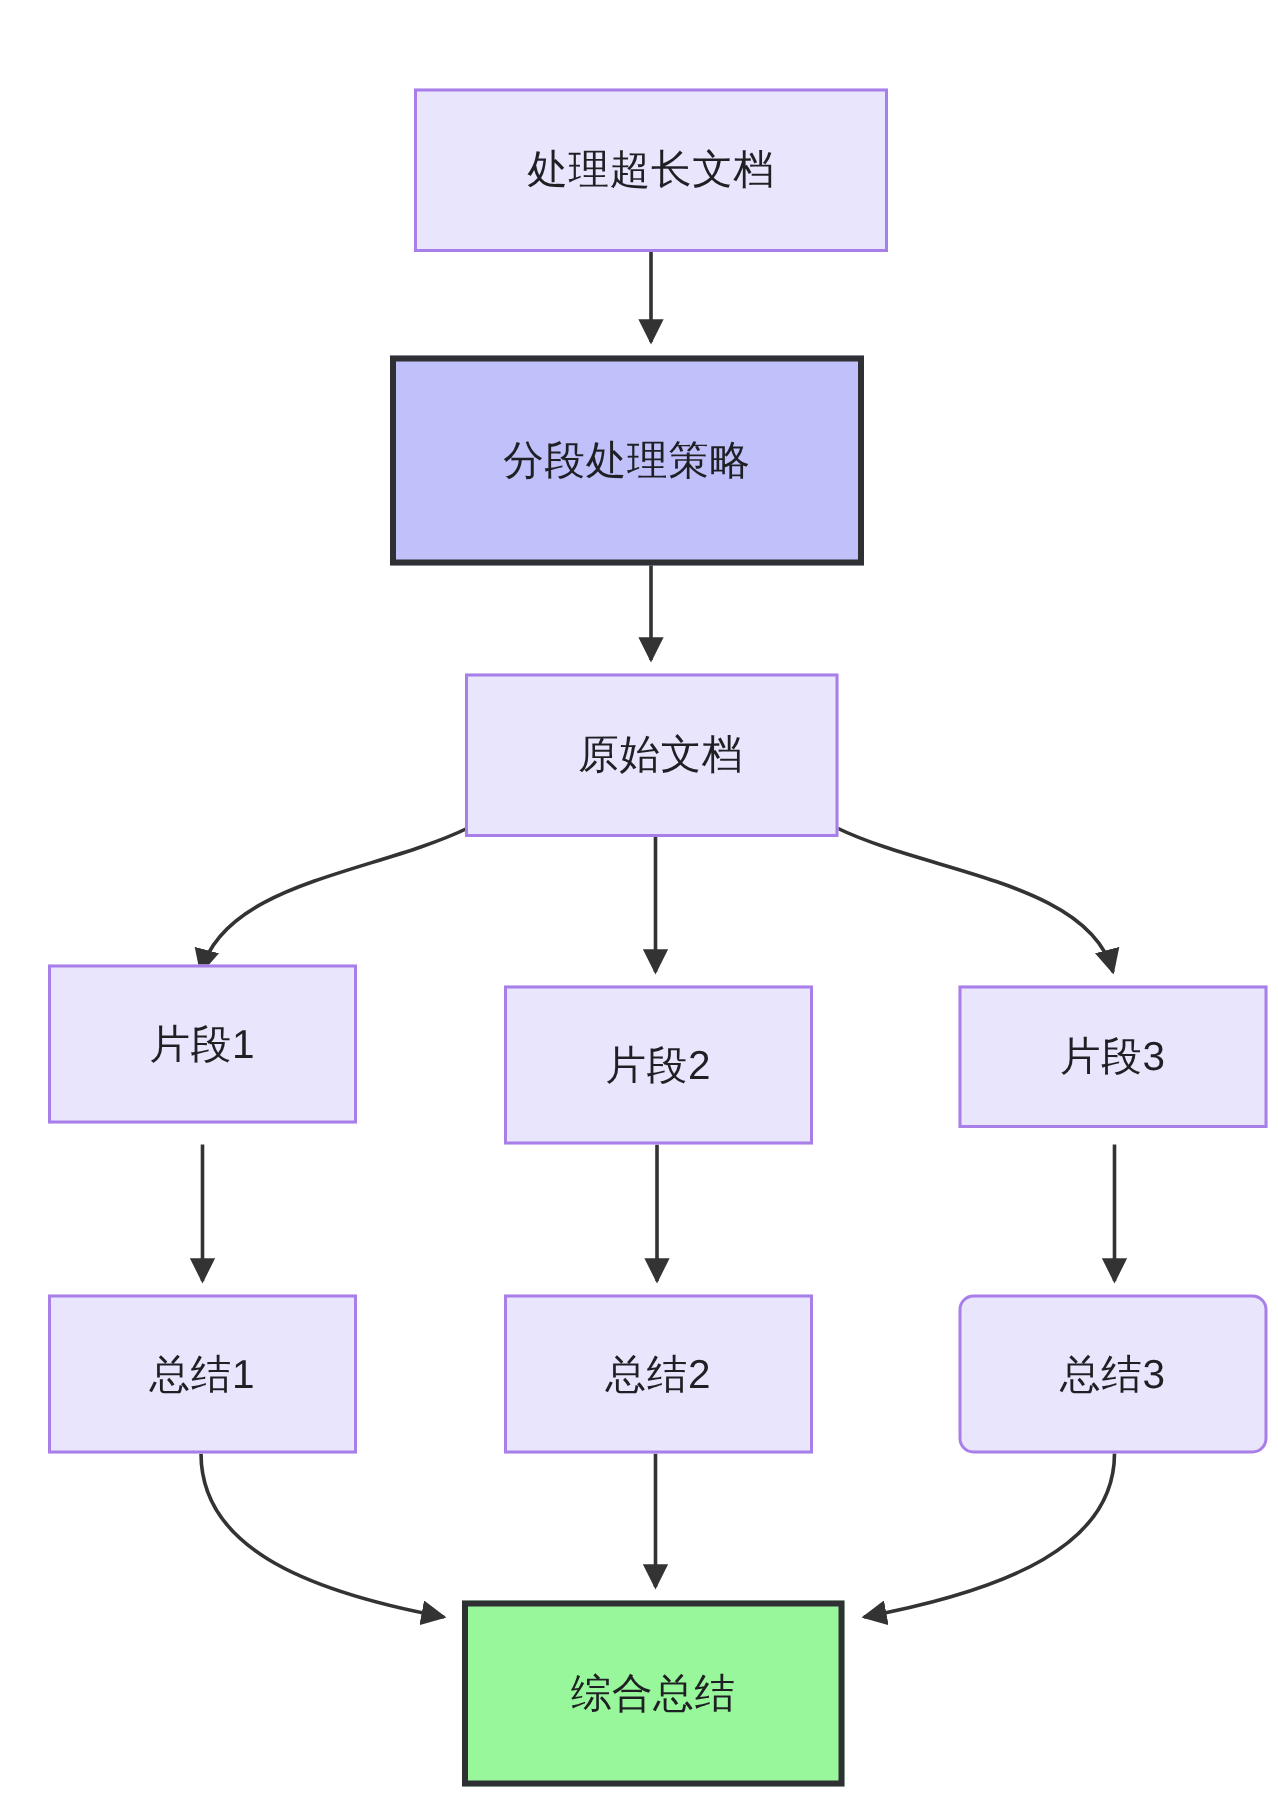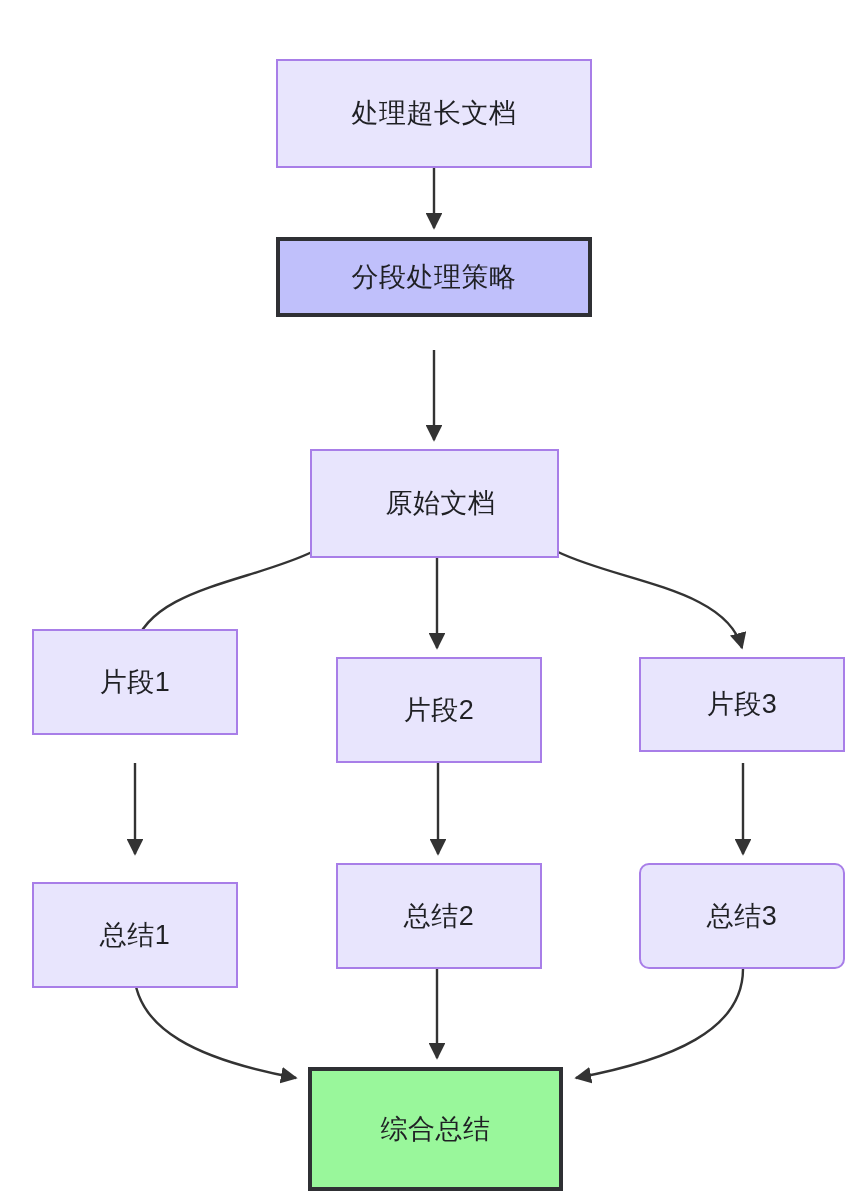--- a/index.html
+++ b/index.html
@@ -84,41 +84,41 @@
 
     <path d="M 437 969 L 437 1058" stroke="#333333" stroke-width="2.4" fill="none" marker-end="url(#arrow)"></path>
 
     <path d="M 743 969 C 743 1030, 672 1060, 576 1078" stroke="#333333" stroke-width="2.4" fill="none" marker-end="url(#arrow)"></path>
   </svg>
 
   <div class="node plain" style="left:276px; top:31px; width:316px; height:109px;margin-top:28px;">
     <span>处理超长文档</span>
   </div>
 
-  <div class="node highlight" style="left:276px; top:237px; width:316px; height:80px;">
+  <div class="node highlight" style="left:260px; top:237px; width:316px; height:140px;">
     <span>分段处理策略</span>
   </div>
 
   <div class="node plain" style="left:310px; top:449px; width:249px; height:109px;padding-left:12px;">
     <span>原始文档</span>
   </div>
 
-  <div class="node plain" style="left:32px; top:629px; width:206px; height:106px;">
+  <div class="node plain" style="left:32px; top:643px; width:206px; height:106px;">
     <span>片段1</span>
   </div>
 
   <div class="node plain" style="left:336px; top:657px; width:206px; height:106px;text-align:center;">
     <span>片段2</span>
   </div>
 
   <div class="node plain" style="left:639px; top:657px; width:206px; height:95px;">
     <span>片段3</span>
   </div>
 
-  <div class="node plain" style="left:32px; top:863px; width:206px; height:106px;margin-top:19px;">
+  <div class="node plain" style="left:32px; top:863px; width:206px; height:106px;">
     <span>总结1</span>
   </div>
 
   <div class="node plain" style="left:336px; top:863px; width:206px; height:106px;">
     <span>总结2</span>
   </div>
 
   <div class="node plain" style="left:639px; top:863px; width:206px; height:106px;border-radius:10px;">
     <span>总结3</span>
   </div>

